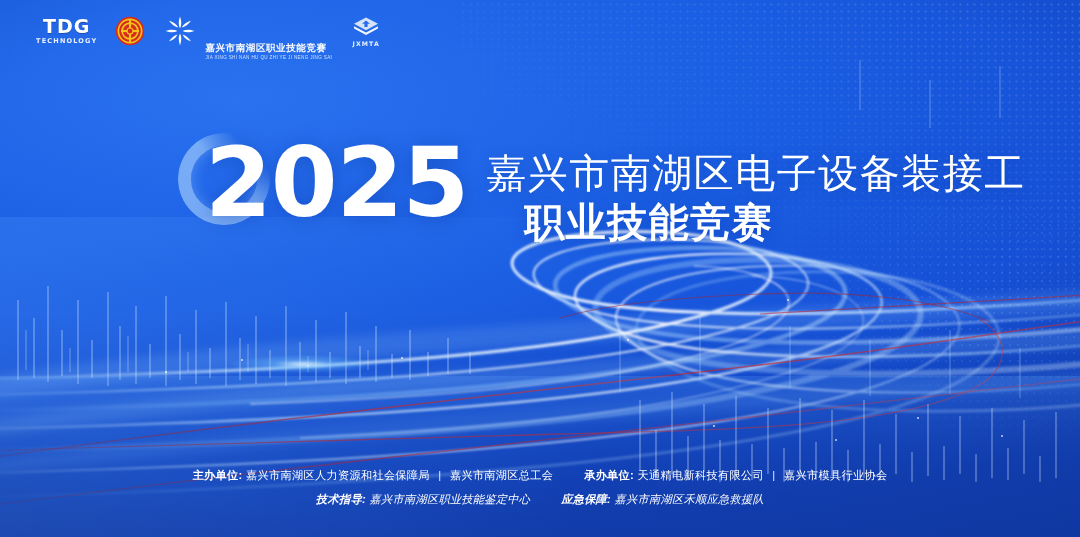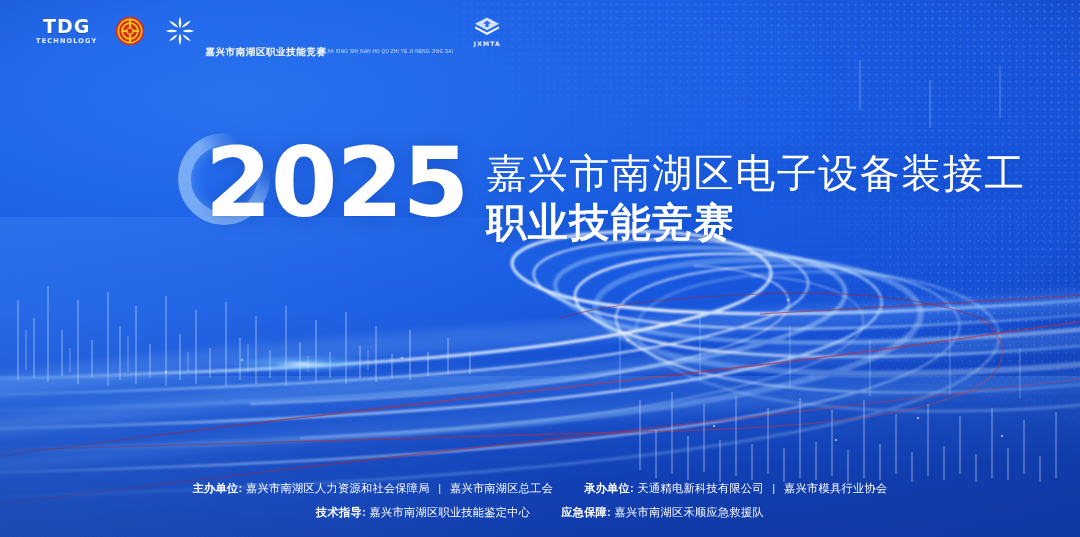--- a/index.html
+++ b/index.html
@@ -70,21 +70,21 @@
     font-family:"DejaVu Sans",sans-serif; font-weight:700; font-size:19px; letter-spacing:1px;
     color:#ffffff; text-shadow:0 1px 0 rgba(0,0,0,.25);
   }
   .logo-tdg .tdg-sub{
     font-family:"DejaVu Sans",sans-serif; font-size:6.5px; font-weight:700; letter-spacing:1.2px;
     color:#e8f1ff; margin-top:2px;
   }
   .logo-acftu{ width:30px; height:30px; position:relative; }
   .logo-jx{ display:flex; align-items:center; gap:8px; }
   .logo-jx-mark{ width:34px; height:34px; position:relative; }
-  .logo-jx-txt{ display:flex; flex-direction:row; line-height:1.05;margin-top:42px; }
+  .logo-jx-txt{ display:flex; flex-direction:column; line-height:1.05;margin-top:42px; }
   .logo-jx-cn{ font-size:9.5px; font-weight:700; color:#ffffff; letter-spacing:.6px; }
   .logo-jx-py{ font-size:4.6px; color:#cfe2ff; letter-spacing:.35px; margin-top:2.5px; }
   .logo-mta{ display:flex; flex-direction:column; align-items:center; }
   .logo-mta-txt{ font-family:"DejaVu Sans",sans-serif; font-size:6.2px; font-weight:700; letter-spacing:1.1px; color:#e8f1ff; margin-top:1px; }
 
   
   .title-block{ position:absolute; left:0; top:141px; width:1080px; z-index:7; }
   .title-row{ display:flex; align-items:flex-start; padding-left:205px; }
   .year{
     font-family:"DejaVu Sans",sans-serif;
@@ -92,40 +92,40 @@
     letter-spacing:-1px; position:relative; top:-4px;
     text-shadow:0 2px 18px rgba(10,50,150,.35);
   }
   .title-text{ margin-left:18px; padding-top:8px; }
   .title-line1{
     font-size:40px; color:#ffffff; letter-spacing:1.5px; line-height:1.22;
     font-weight:400; text-shadow:0 2px 14px rgba(10,50,150,.35);
   }
   .title-line2{
     font-size:40px; color:#ffffff; letter-spacing:1.5px; line-height:1.22;
-    font-weight:700; text-shadow:0 2px 14px rgba(10,50,150,.35);
+    font-weight:700; text-shadow:0 2px 14px rgba(10,50,150,.35);margin-left:38px;
   }
 
   
   .meta{
     position:absolute; left:0; top:334px; width:1080px; z-index:7;
     display:flex; align-items:center; padding-left:398px;
   }
   .meta-date{ font-size:27px; color:#ffffff; letter-spacing:1.5px; font-weight:400; }
   .meta-div{ width:1px; height:47px; background:rgba(255,255,255,.78); margin:0 22px; }
   .meta-venue{ display:flex; flex-direction:column; }
   .meta-venue span{ font-size:17px; color:#ffffff; line-height:1.5; letter-spacing:.8px; }
 
   
   .footer{
     position:absolute; left:0; bottom:16px; width:1080px; z-index:7;
     text-align:center; color:#ffffff;
   }
   .foot-line{ font-size:11.2px; letter-spacing:.3px; line-height:1; margin-bottom:13px; white-space:nowrap; }
-  .foot-line:last-child{ margin-bottom:3px; }
+  .foot-line:last-child{ margin-bottom:16px;font-style:italic; }
   .foot-seg{ display:inline; }
   .foot-k{ font-weight:700; }
   .foot-gap{ display:inline-block; width:24px; }
   .foot-pipe{ padding:0 5px; opacity:.9; }
 </style>
 </head>
 <body>
 
 <div id="poster">
 

